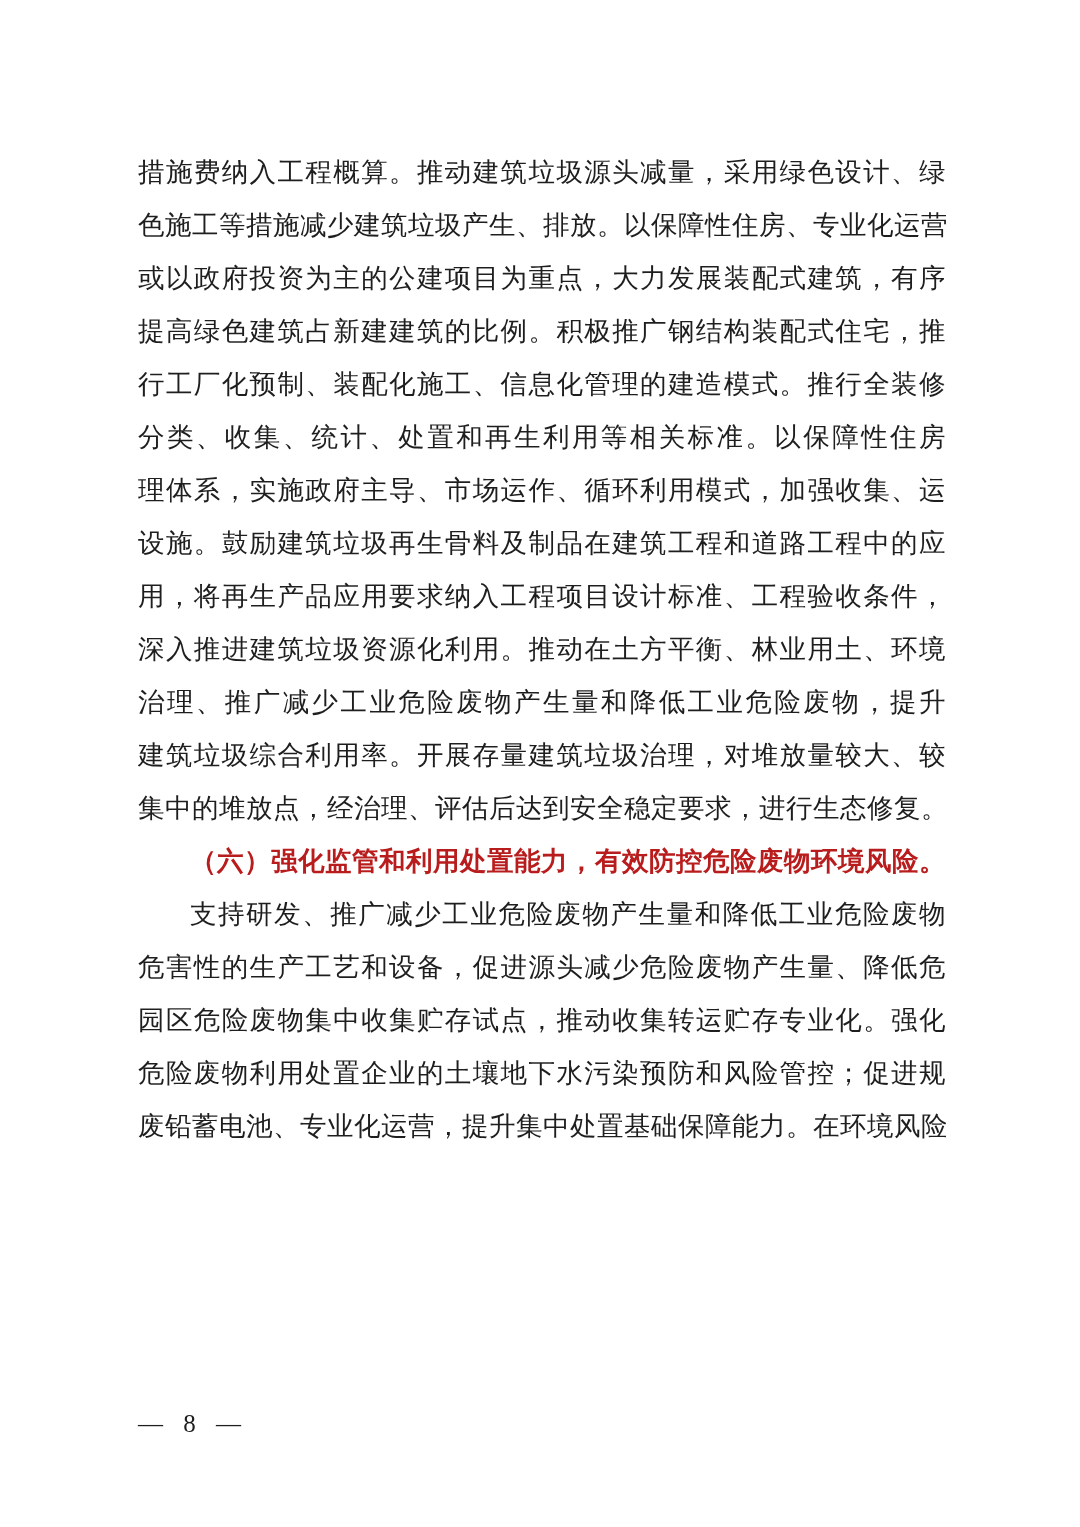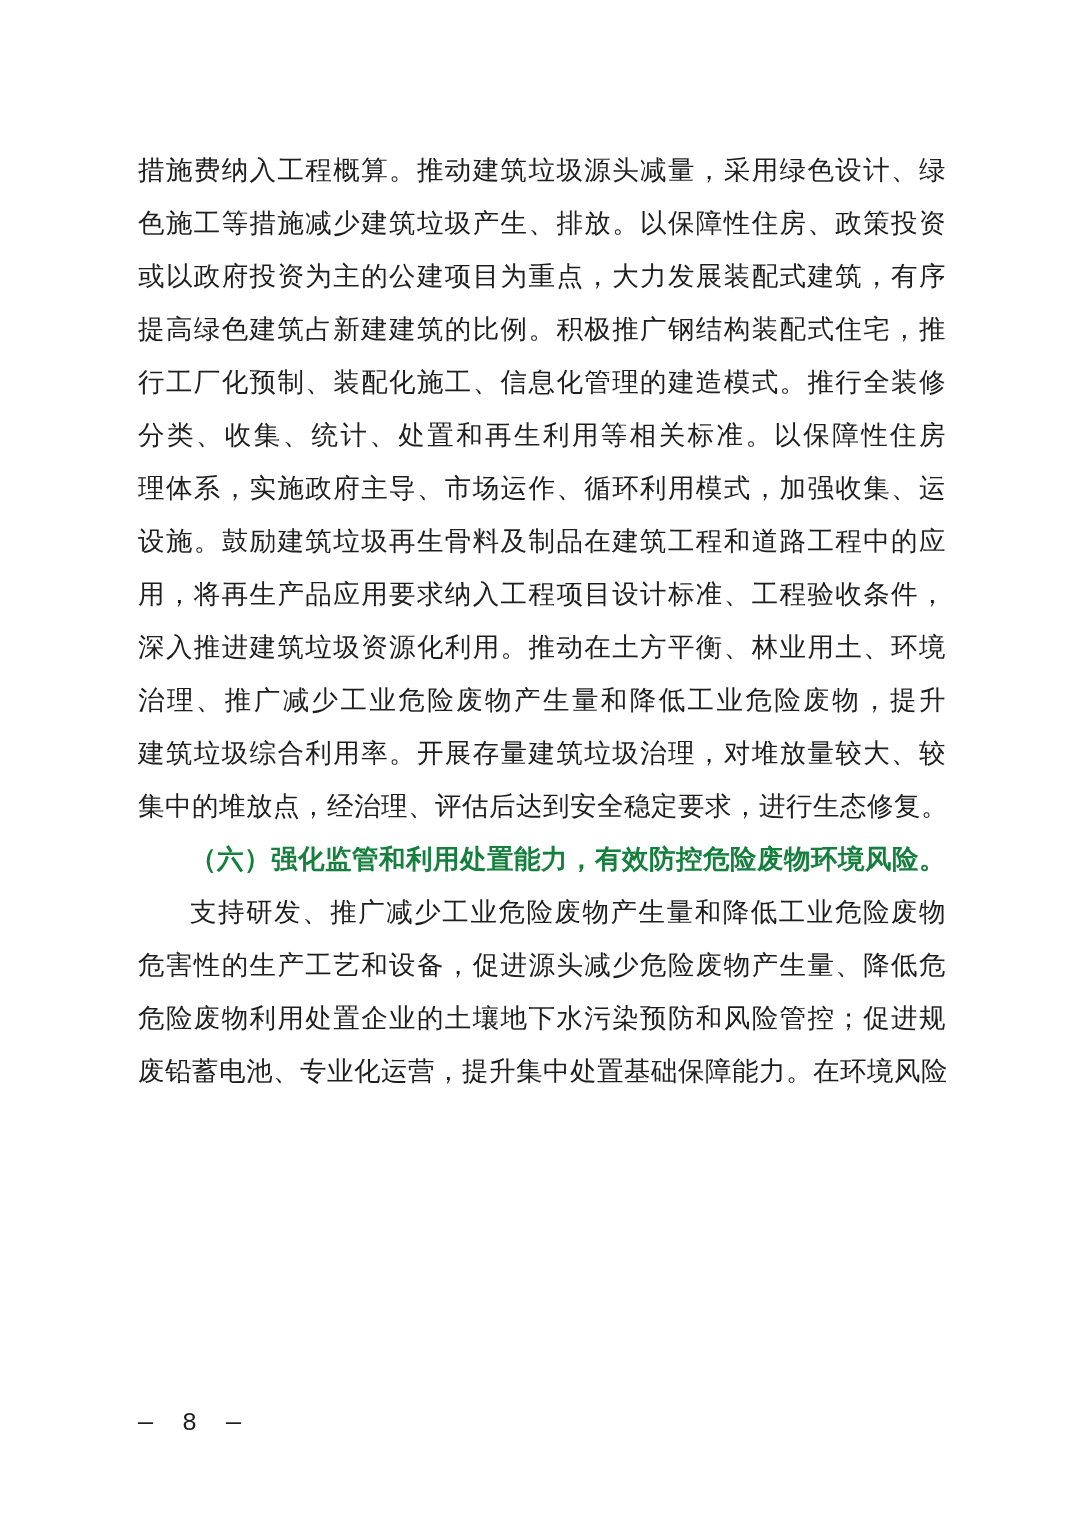--- a/index.html
+++ b/index.html
@@ -6,21 +6,21 @@
     margin: 0;
     padding: 0;
     background: #ffffff;
   }
   .page {
     position: relative;
     width: 1080px;
     height: 1527px;
     background: #ffffff;
     overflow: hidden;
-    font-family: Liberation Mono, monospace;
+    font-family: Liberation Serif, serif;
   }
   .textblock {
     position: absolute;
     left: 138px;
     top: 146px;
     width: 808px;
   }
   .line {
     height: 53px;
     line-height: 53px;
@@ -31,52 +31,53 @@
     -moz-text-align-last: justify;
     white-space: nowrap;
     overflow: hidden;
     letter-spacing: 0.5px;
   }
   .line.indent {
     text-indent: 52px;
   }
   .line.heading {
     font-weight: 700;
-    color: #15803d;
+    color: #b91c1c;
   }
   .footer {
     position: absolute;
     left: 138px;
     top: 1404px;
     height: 40px;
     line-height: 40px;
     font-size: 25px;
     color: #1e1e1e;
     word-spacing: 12px;
     letter-spacing: 1px;
   }
 </style>
 </head>
 <body>
 
 <div class="page">
   <div class="textblock">
     <div class="line">措施费纳入工程概算。推动建筑垃圾源头减量，采用绿色设计、绿</div>
-    <div class="line">色施工等措施减少建筑垃圾产生、排放。以保障性住房、政策投资</div>
+    <div class="line">色施工等措施减少建筑垃圾产生、排放。以保障性住房、专业化运营</div>
     <div class="line">或以政府投资为主的公建项目为重点，大力发展装配式建筑，有序</div>
     <div class="line">提高绿色建筑占新建建筑的比例。积极推广钢结构装配式住宅，推</div>
     <div class="line">行工厂化预制、装配化施工、信息化管理的建造模式。推行全装修</div>
     <div class="line">分类、收集、统计、处置和再生利用等相关标准。以保障性住房</div>
     <div class="line">理体系，实施政府主导、市场运作、循环利用模式，加强收集、运</div>
     <div class="line">设施。鼓励建筑垃圾再生骨料及制品在建筑工程和道路工程中的应</div>
     <div class="line">用，将再生产品应用要求纳入工程项目设计标准、工程验收条件，</div>
     <div class="line">深入推进建筑垃圾资源化利用。推动在土方平衡、林业用土、环境</div>
     <div class="line">治理、推广减少工业危险废物产生量和降低工业危险废物，提升</div>
     <div class="line">建筑垃圾综合利用率。开展存量建筑垃圾治理，对堆放量较大、较</div>
     <div class="line">集中的堆放点，经治理、评估后达到安全稳定要求，进行生态修复。</div>
     <div class="line heading indent">（六）强化监管和利用处置能力，有效防控危险废物环境风险。</div>
     <div class="line indent">支持研发、推广减少工业危险废物产生量和降低工业危险废物</div>
     <div class="line">危害性的生产工艺和设备，促进源头减少危险废物产生量、降低危</div>
+    <div class="line">园区危险废物集中收集贮存试点，推动收集转运贮存专业化。强化</div>
     <div class="line">危险废物利用处置企业的土壤地下水污染预防和风险管控；促进规</div>
     <div class="line">废铅蓄电池、专业化运营，提升集中处置基础保障能力。在环境风险</div>
   </div>
   <div class="footer">— 8 —</div>
 </div>
 
 </body></html>

